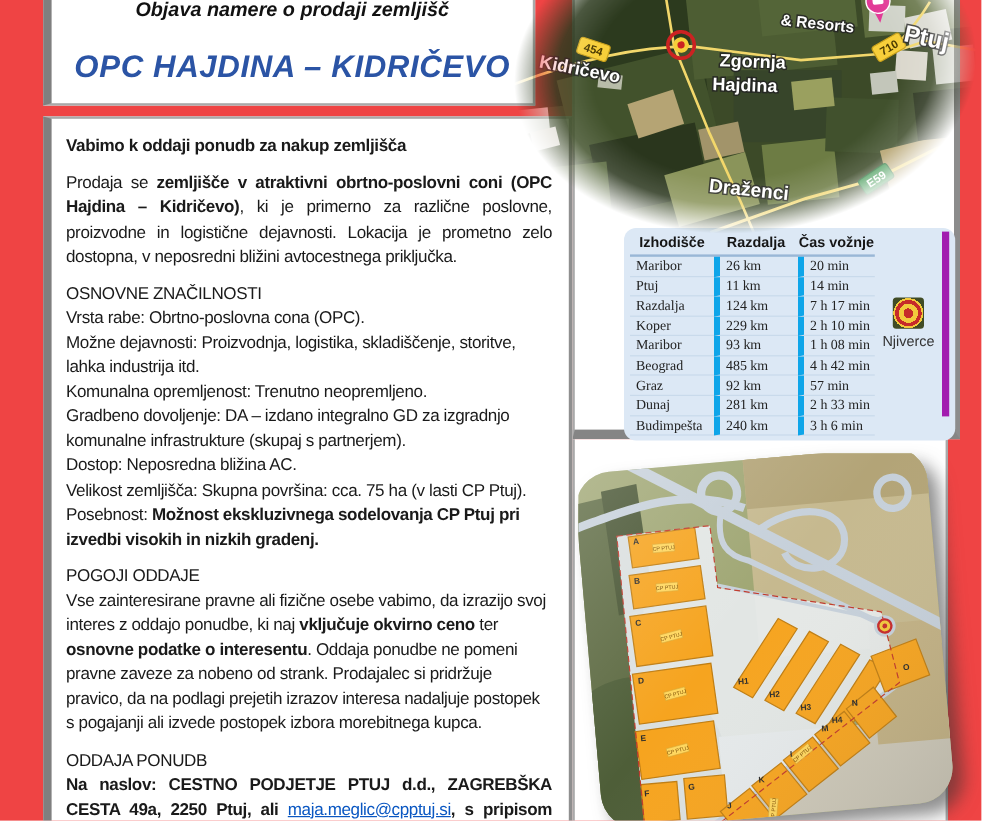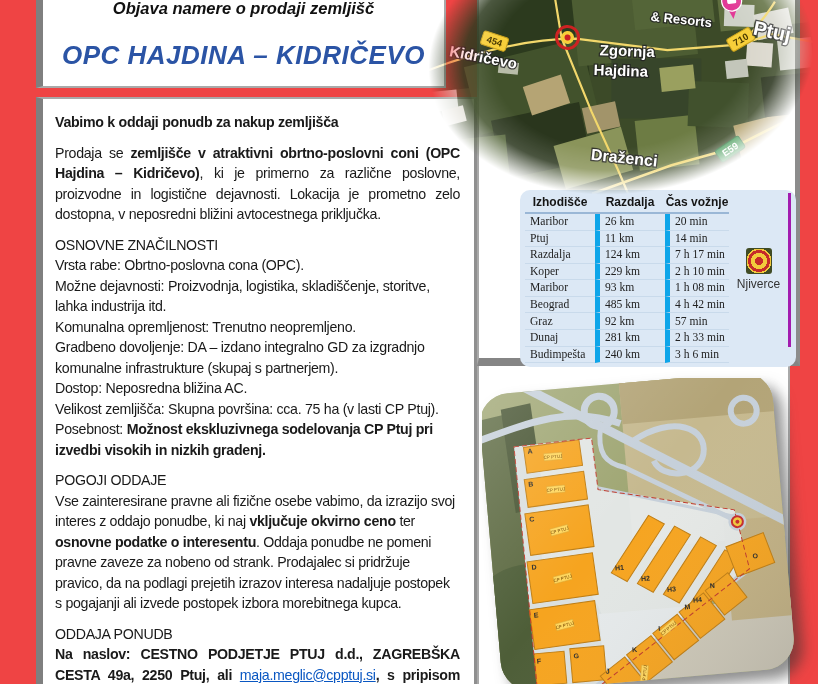--- a/index.html
+++ b/index.html
@@ -32,21 +32,21 @@
   .feat{display:block;}
 
   
   #dist-table{position:absolute;left:520px;top:190px;width:276px;background:#dce8f5;
               border-radius:10px;padding:3px 5px 4px 5px;z-index:2;box-sizing:border-box;
               font-size:11.6px;color:#222;}
   .dt-grid{display:grid;grid-template-columns:70px 70px 64px 1fr;}
   .dt-head{font-weight:700;font-size:12px;text-align:center;padding:2px 0 3px 0;
            border-bottom:2px solid #9ab7d6;color:#151515;}
   .dt-origin{grid-row:span 9;display:flex;flex-direction:column;align-items:center;
-             justify-content:center;gap:3px;border-right:3px solid #a21caf;}
+             justify-content:center;gap:3px;border-right:6px solid #a21caf;}
   .dt-cell{padding:1.2px 0 1.2px 5px;border-bottom:1px solid #c9daeb;height:13.2px;font-family:Liberation Serif, serif;}
   .dt-cell.vl{border-left:5px solid #0ea5e9;}
   .origin-label{font-size:12px;color:#333;}
   .bullseye{width:26px;height:26px;border-radius:3px;
     background:radial-gradient(circle,#c62a2a 0 4px,#f2c93c 4px 8px,#c62a2a 8px 11px,
                #f2c93c 11px 12.5px,#414c25 12.5px);}
 
   
   #map-wrap{position:absolute;left:428px;top:-78px;width:386px;height:272px;z-index:3;
     transform:rotate(-6deg);

